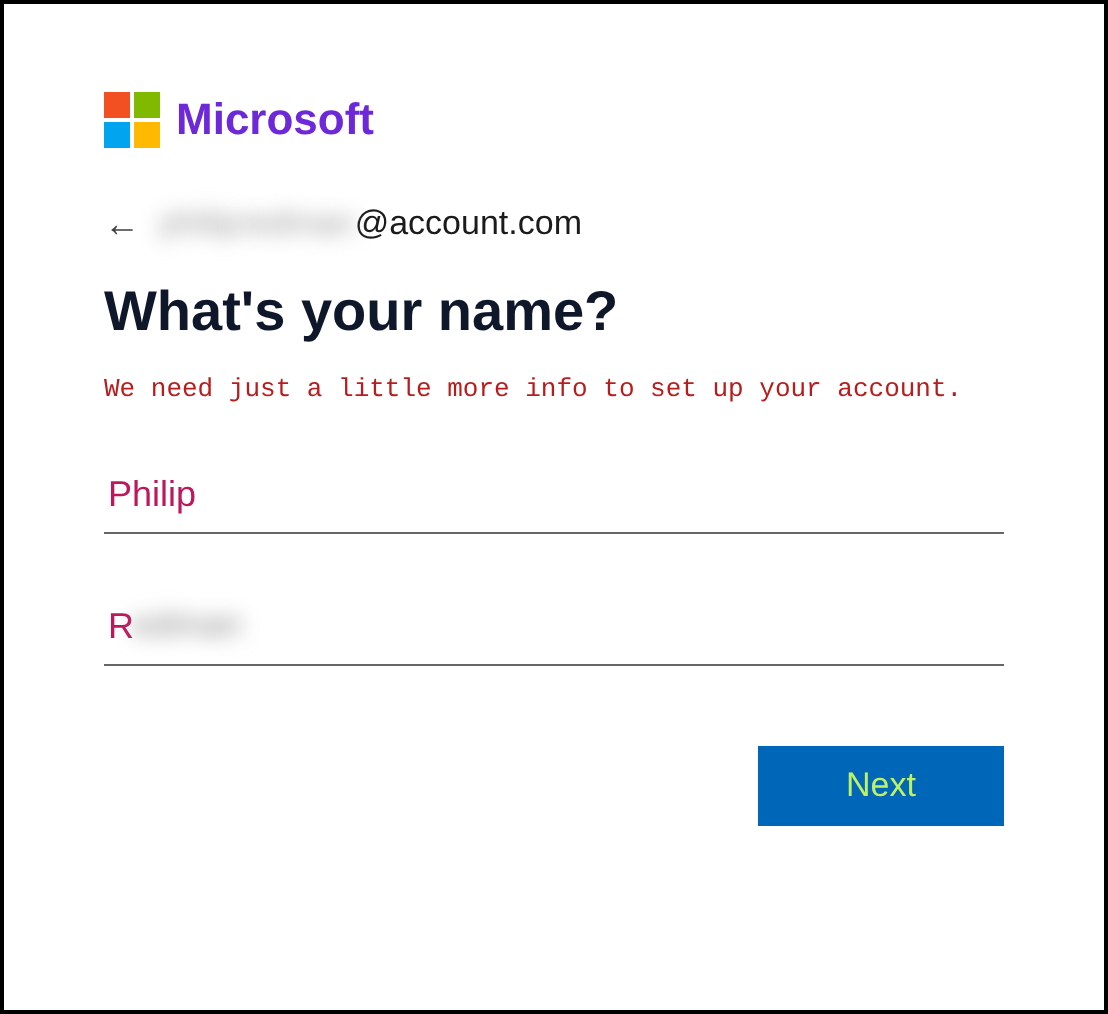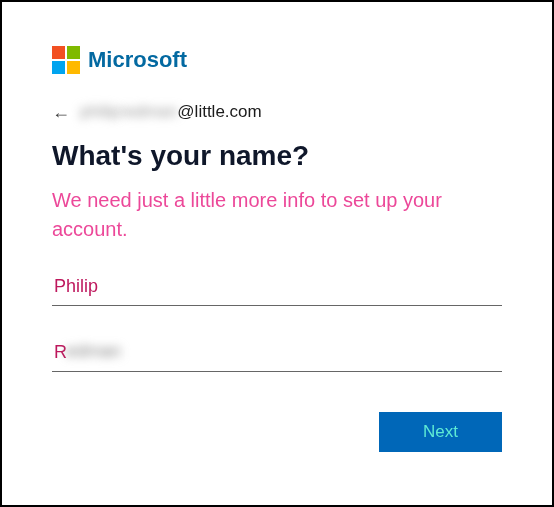--- a/index.html
+++ b/index.html
@@ -33,21 +33,21 @@
     .ms-logo div {
       width: 100%;
       height: 100%;
     }
     .sq1 { background: #f25022; }
     .sq2 { background: #7fba00; }
     .sq3 { background: #00a4ef; }
     .sq4 { background: #ffb900; }
     .brand {
       font-size: 22px;
-      color: #0369a1;
+      color: #6d28d9;
       font-weight: 600;
     }
     .identity-row {
       display: flex;
       align-items: center;
       margin-bottom: 18px;
       font-size: 17px;
       color: #1b1b1b;
     }
     .back-arrow {
@@ -65,24 +65,25 @@
       color: #999;
       user-select: none;
     }
     .heading {
       font-size: 28px;
       font-weight: 700;
       color: #0f172a;
       margin-bottom: 14px;
     }
     .subtext {
-      font-size: 20px;
-      color: #ec4899;
+      font-size: 13px;
+      color: #b91c1c;
       line-height: 1.45;
       margin-bottom: 26px;
+      font-family: Liberation Mono, monospace;
     }
     .field {
       width: 100%;
       border: none;
       border-bottom: 1px solid #666;
       font-size: 18px;
       padding: 6px 2px 8px 2px;
       outline: none;
       background: transparent;
       color: #be185d;
@@ -107,21 +108,21 @@
       color: #888;
       font-size: 18px;
       pointer-events: none;
     }
     .btn-row {
       display: flex;
       justify-content: flex-end;
     }
     .next-btn {
       background: #0067b8;
-      color: #5eead4;
+      color: #bef264;
       border: none;
       font-size: 17px;
       padding: 10px 44px;
       cursor: pointer;
       font-family: inherit;
     }
   </style>
 </head>
 <body>
 
@@ -135,21 +136,21 @@
       <div class="sq4"></div>
   </div>
   <div class="brand">Microsoft</div>
 </div>
 
 <div class="identity-row">
   <span class="back-arrow">←</span>
   <span class="identity">
     <span class="redact">philip</span>
     <span class="redact">redman</span>
-    <span>@little.com</span>
+    <span>@account.com</span>
   </span>
 </div>
 
 <h1 class="heading">What's your name?</h1>
 
 <p class="subtext">We need just a little more info to set up your account.</p>
 
 <input type="text" class="field" value="Philip" placeholder="First name" style="">
 
 <div class="lastname-wrap">

